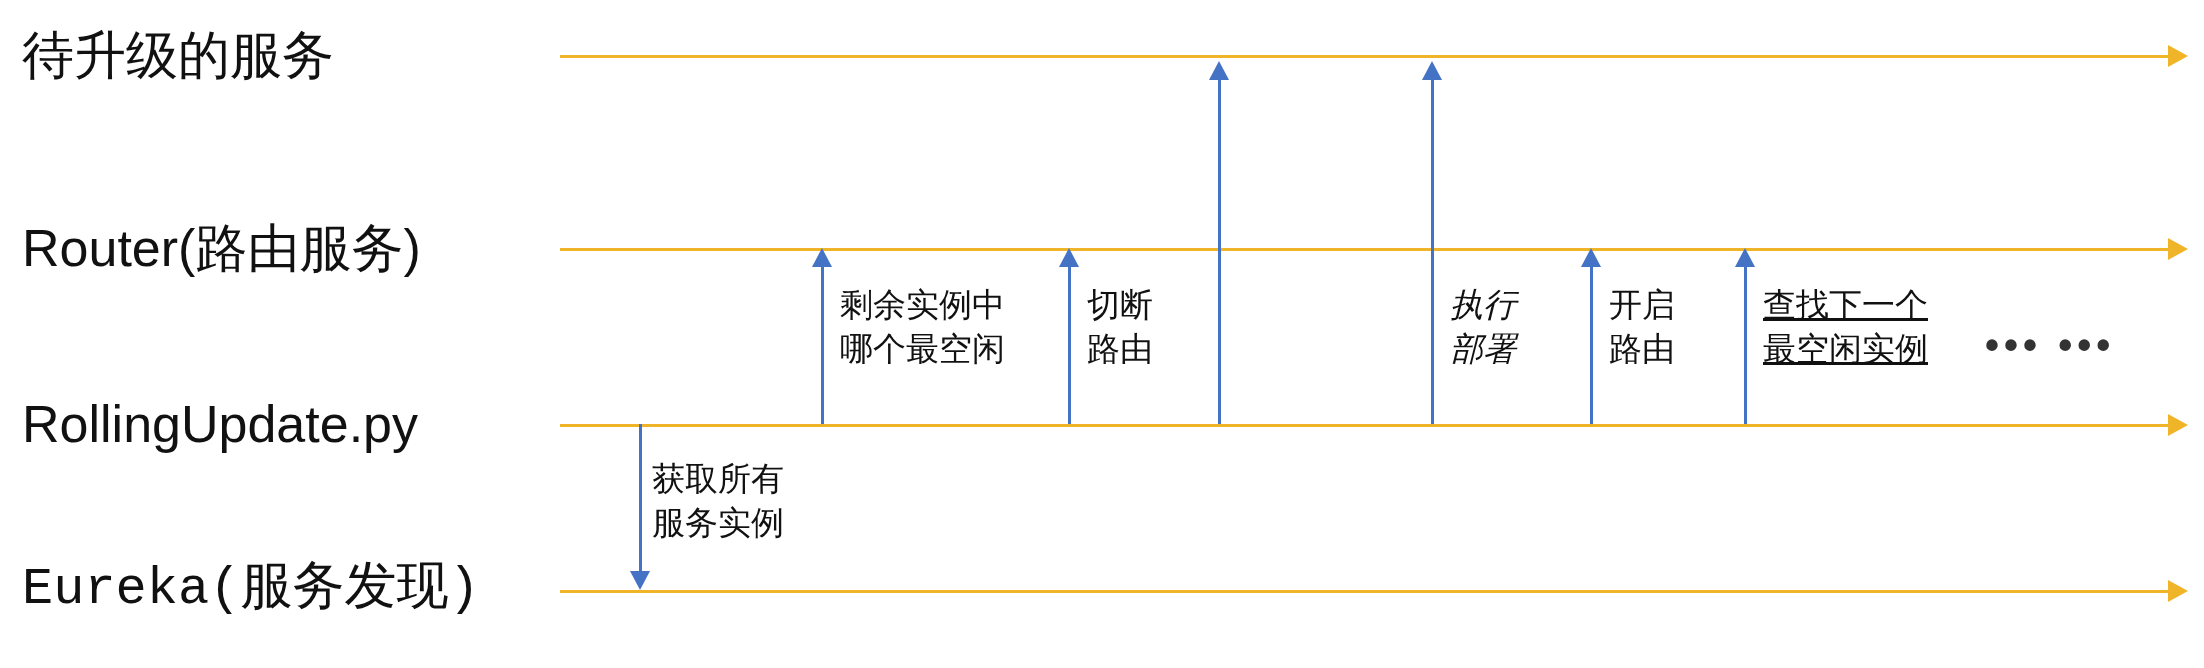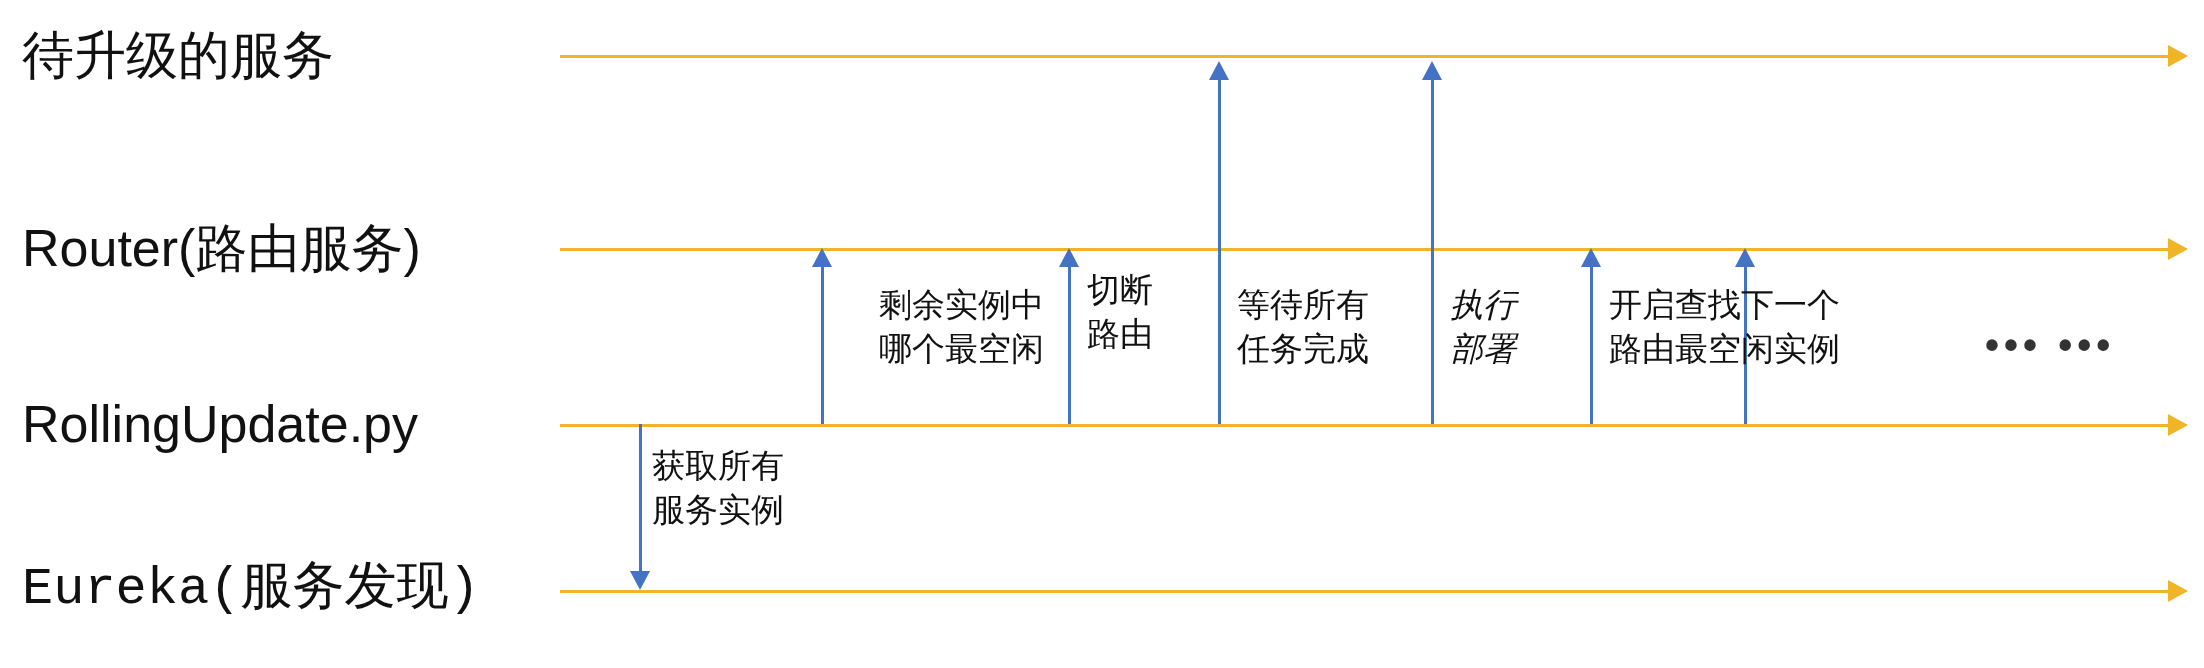--- a/index.html
+++ b/index.html
@@ -95,48 +95,46 @@
   <div class="arrowhead-right" style="left:2168px; top:249px;"></div>
 
   <div class="lane-line" style="left:560px; top:424px; width:1610px;"></div>
   <div class="arrowhead-right" style="left:2168px; top:425px;"></div>
 
   <div class="lane-line" style="left:560px; top:590px; width:1610px;"></div>
   <div class="arrowhead-right" style="left:2168px; top:591px;"></div>
 
   <div class="msg-line" style="left:639px; top:424px; height:147px;"></div>
   <div class="arrowhead-down" style="left:630px; top:571px;"></div>
-  <div class="msg-label" style="left:652px; top:444px;">获取所有
+  <div class="msg-label" style="left:652px; top:457px;">获取所有
 服务实例</div>
 
   <div class="msg-line" style="left:821px; top:267px; height:157px;"></div>
   <div class="arrowhead-up" style="left:812px; top:248px;"></div>
-  <div class="msg-label" style="left:879px; top:283px;">剩余实例中
+  <div class="msg-label" style="left:840px; top:283px;">剩余实例中
 哪个最空闲</div>
 
   <div class="msg-line" style="left:1068px; top:267px; height:157px;"></div>
   <div class="arrowhead-up" style="left:1059px; top:248px;"></div>
-  <div class="msg-label" style="left:1087px; top:268px;">切断
+  <div class="msg-label" style="left:1087px; top:283px;">切断
 路由</div>
 
   <div class="msg-line" style="left:1218px; top:80px; height:344px;"></div>
   <div class="arrowhead-up" style="left:1209px; top:61px;"></div>
-  <div class="msg-label" style="left:1237px; top:283px;">等待所有
-任务完成</div>
 
   <div class="msg-line" style="left:1431px; top:80px; height:344px;"></div>
   <div class="arrowhead-up" style="left:1422px; top:61px;"></div>
   <div class="msg-label" style="left:1450px; top:283px;font-style:italic;">执行
 部署</div>
 
   <div class="msg-line" style="left:1590px; top:267px; height:157px;"></div>
   <div class="arrowhead-up" style="left:1581px; top:248px;"></div>
   <div class="msg-label" style="left:1609px; top:283px;">开启
 路由</div>
 
   <div class="msg-line" style="left:1744px; top:267px; height:157px;"></div>
   <div class="arrowhead-up" style="left:1735px; top:248px;"></div>
-  <div class="msg-label" style="left:1675px; top:283px;">查找下一个
+  <div class="msg-label" style="left:1763px; top:283px;text-decoration:underline;">查找下一个
 最空闲实例</div>
 
   <div class="ellipsis" style="left:1985px; top:325px;">•••  •••</div>
 
 </div>
 
 </body></html>

